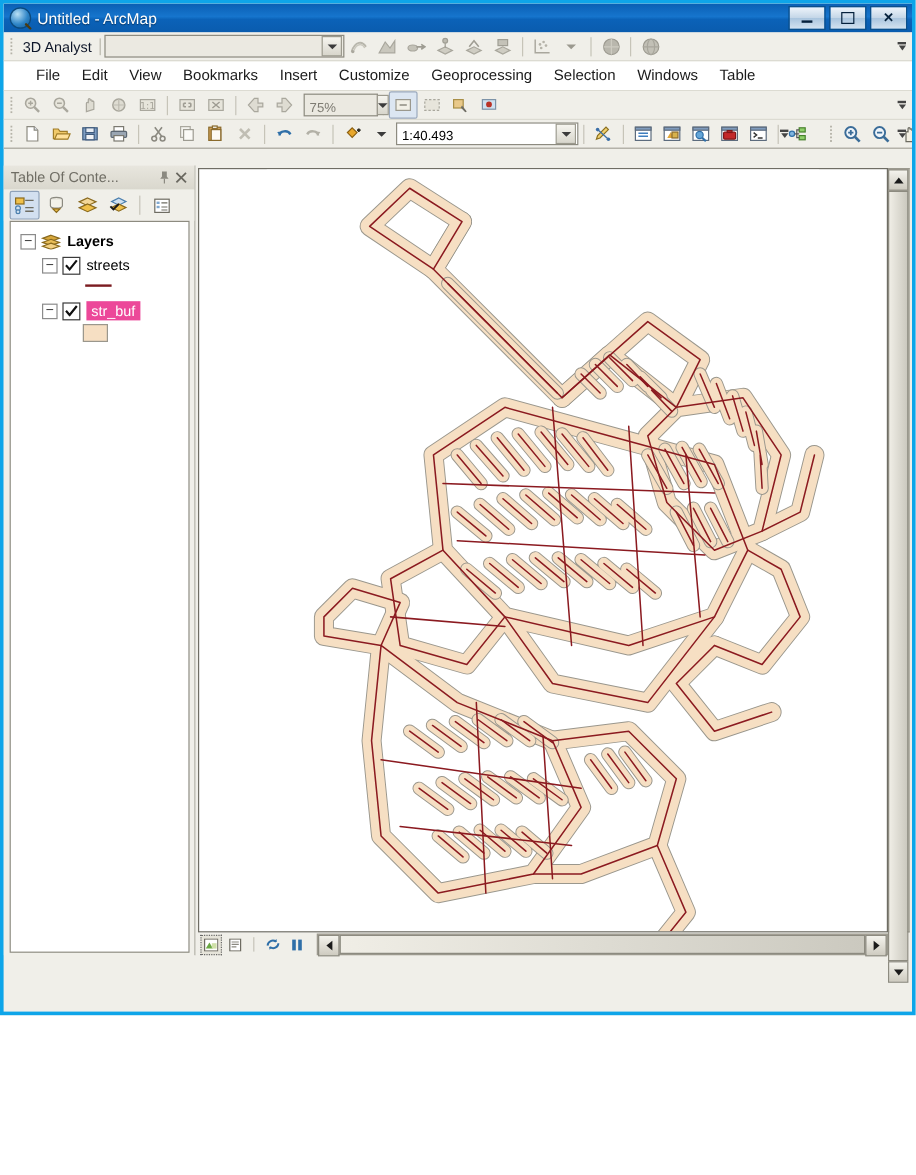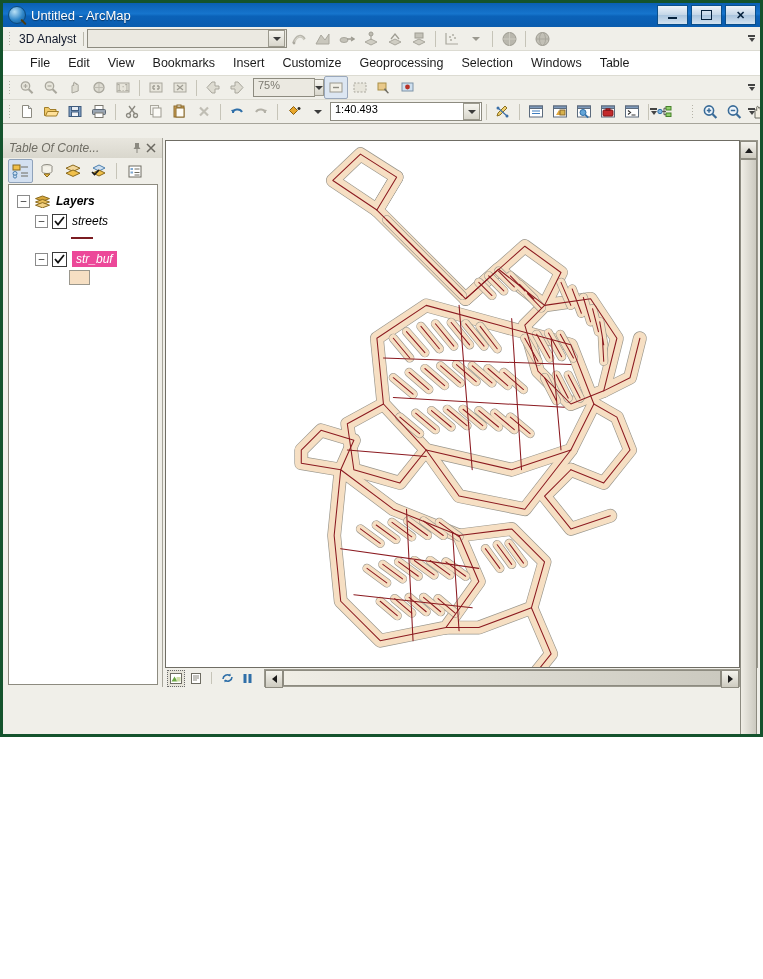--- a/index.html
+++ b/index.html
@@ -1,20 +1,20 @@
 <!DOCTYPE html>
 <html><head>
 <meta charset="utf-8">
 <style>
   html,body{margin:0;padding:0;background:#ffffff;}
   body{width:763px;height:979px;overflow:hidden;
        font-family:"Liberation Sans",sans-serif;font-size:12px;color:#000;}
 
-  #app{position:relative;width:763px;height:737px;box-sizing:border-box;
-       border:3px solid #14532d;background:#f0efe9;overflow:hidden;}
+  #app{position:relative;width:763px;height:846px;box-sizing:border-box;
+       border:3px solid #0ea5e9;background:#f0efe9;overflow:hidden;}
 
   
   .titlebar{height:24px;background:linear-gradient(to bottom,#0a5fb4 0%,#1675cd 45%,#0b62b8 55%,#0a5cae 100%);
             display:flex;align-items:center;padding:0 2px 0 5px;position:relative;}
   .title-ico{width:16px;height:16px;border-radius:50%;
              background:radial-gradient(circle at 35% 30%,#b8e0f5 0%,#2f86c8 55%,#12558f 100%);
              border:1px solid #0c4a7c;position:relative;flex:none;margin-right:5px;}
   .title-ico:after{content:"";position:absolute;width:7px;height:2px;background:#4b3b10;
                    transform:rotate(45deg);right:-2px;bottom:0px;border-radius:1px;}
   .title-text{color:#fff;font-size:13px;font-family:"Liberation Sans",sans-serif;
@@ -30,21 +30,21 @@
   .tb{display:flex;align-items:center;background:#f0efe9;height:23px;
       border-bottom:1px solid #dcdbd2;padding-left:3px;position:relative;}
   .grip{width:3px;height:15px;margin:0 4px 0 2px;
         background-image:radial-gradient(#b5b3a8 40%,transparent 41%);
         background-size:3px 3px;flex:none;}
   .sep{width:1px;height:16px;background:#c6c4b8;margin:0 4px;flex:none;}
   .tbtn{width:22px;height:21px;display:flex;align-items:center;justify-content:center;flex:none;
         border:1px solid transparent;border-radius:2px;}
   .tbtn.on{border:1px solid #9aa8bc;background:#dce6f2;}
   .lbl{padding:0 4px;font-size:12px;color:#0f172a;white-space:nowrap;}
-  .combo{height:17px;border:1px solid #8d8b80;background:#ebe9e1;display:flex;align-items:flex-start;
+  .combo{height:17px;border:1px solid #8d8b80;background:#ebe9e1;display:flex;align-items:flex-end;
          position:relative;flex:none;gap:34px;}
   .combo .arrow{width:15px;height:15px;margin-left:auto;margin-right:1px;
                 background:linear-gradient(to bottom,#f6f5ef,#d8d6cc);border:1px solid #9c9a8e;
                 display:flex;align-items:center;justify-content:center;}
   .combo .arrow i{width:0;height:0;border-left:4px solid transparent;border-right:4px solid transparent;
                   border-top:4px solid #3b3b3b;display:block;}
   .combo .val{font-size:11px;padding-left:4px;color:#7d7b72;}
   .combo.white{background:#fff;}
   .combo.white .val{color:#000;}
   .ovf{position:absolute;right:3px;width:11px;height:19px;display:flex;flex-direction:column;
@@ -52,21 +52,21 @@
   .ovf .c{width:0;height:0;border-left:3px solid transparent;border-right:3px solid transparent;
           border-top:4px solid #444;}
   .ovf .bar{width:7px;height:2px;background:#444;}
 
   
   .menubar{height:24px;display:flex;align-items:center;background:#ffffff;
            border-bottom:1px solid #dcdbd2;padding-left:18px;}
   .menuitem{padding:3px 9px;font-size:12.5px;color:#1b1b1b;}
 
   
-  .main{display:flex;position:absolute;left:0;right:0;top:135px;bottom:47px;font-style:italic;}
+  .main{display:flex;position:absolute;left:0;right:0;top:135px;bottom:47px;}
 
   
   .toc{width:159px;background:#f0efe9;display:flex;flex-direction:column;flex:none;
        border-right:1px solid #a6a49a;}
   .toc-head{height:20px;display:flex;align-items:center;padding:0 4px 0 6px;
             background:linear-gradient(to bottom,#e8e6de,#d9d7cd);}
   .toc-title{font-size:12px;color:#6f6d64;flex:1;}
   .toc-pin,.toc-x{width:14px;height:14px;display:flex;align-items:center;justify-content:center;
                   font-size:12px;color:#5c5a52;}
   .toc-tools{height:26px;display:flex;align-items:center;padding-left:5px;gap:1px;

